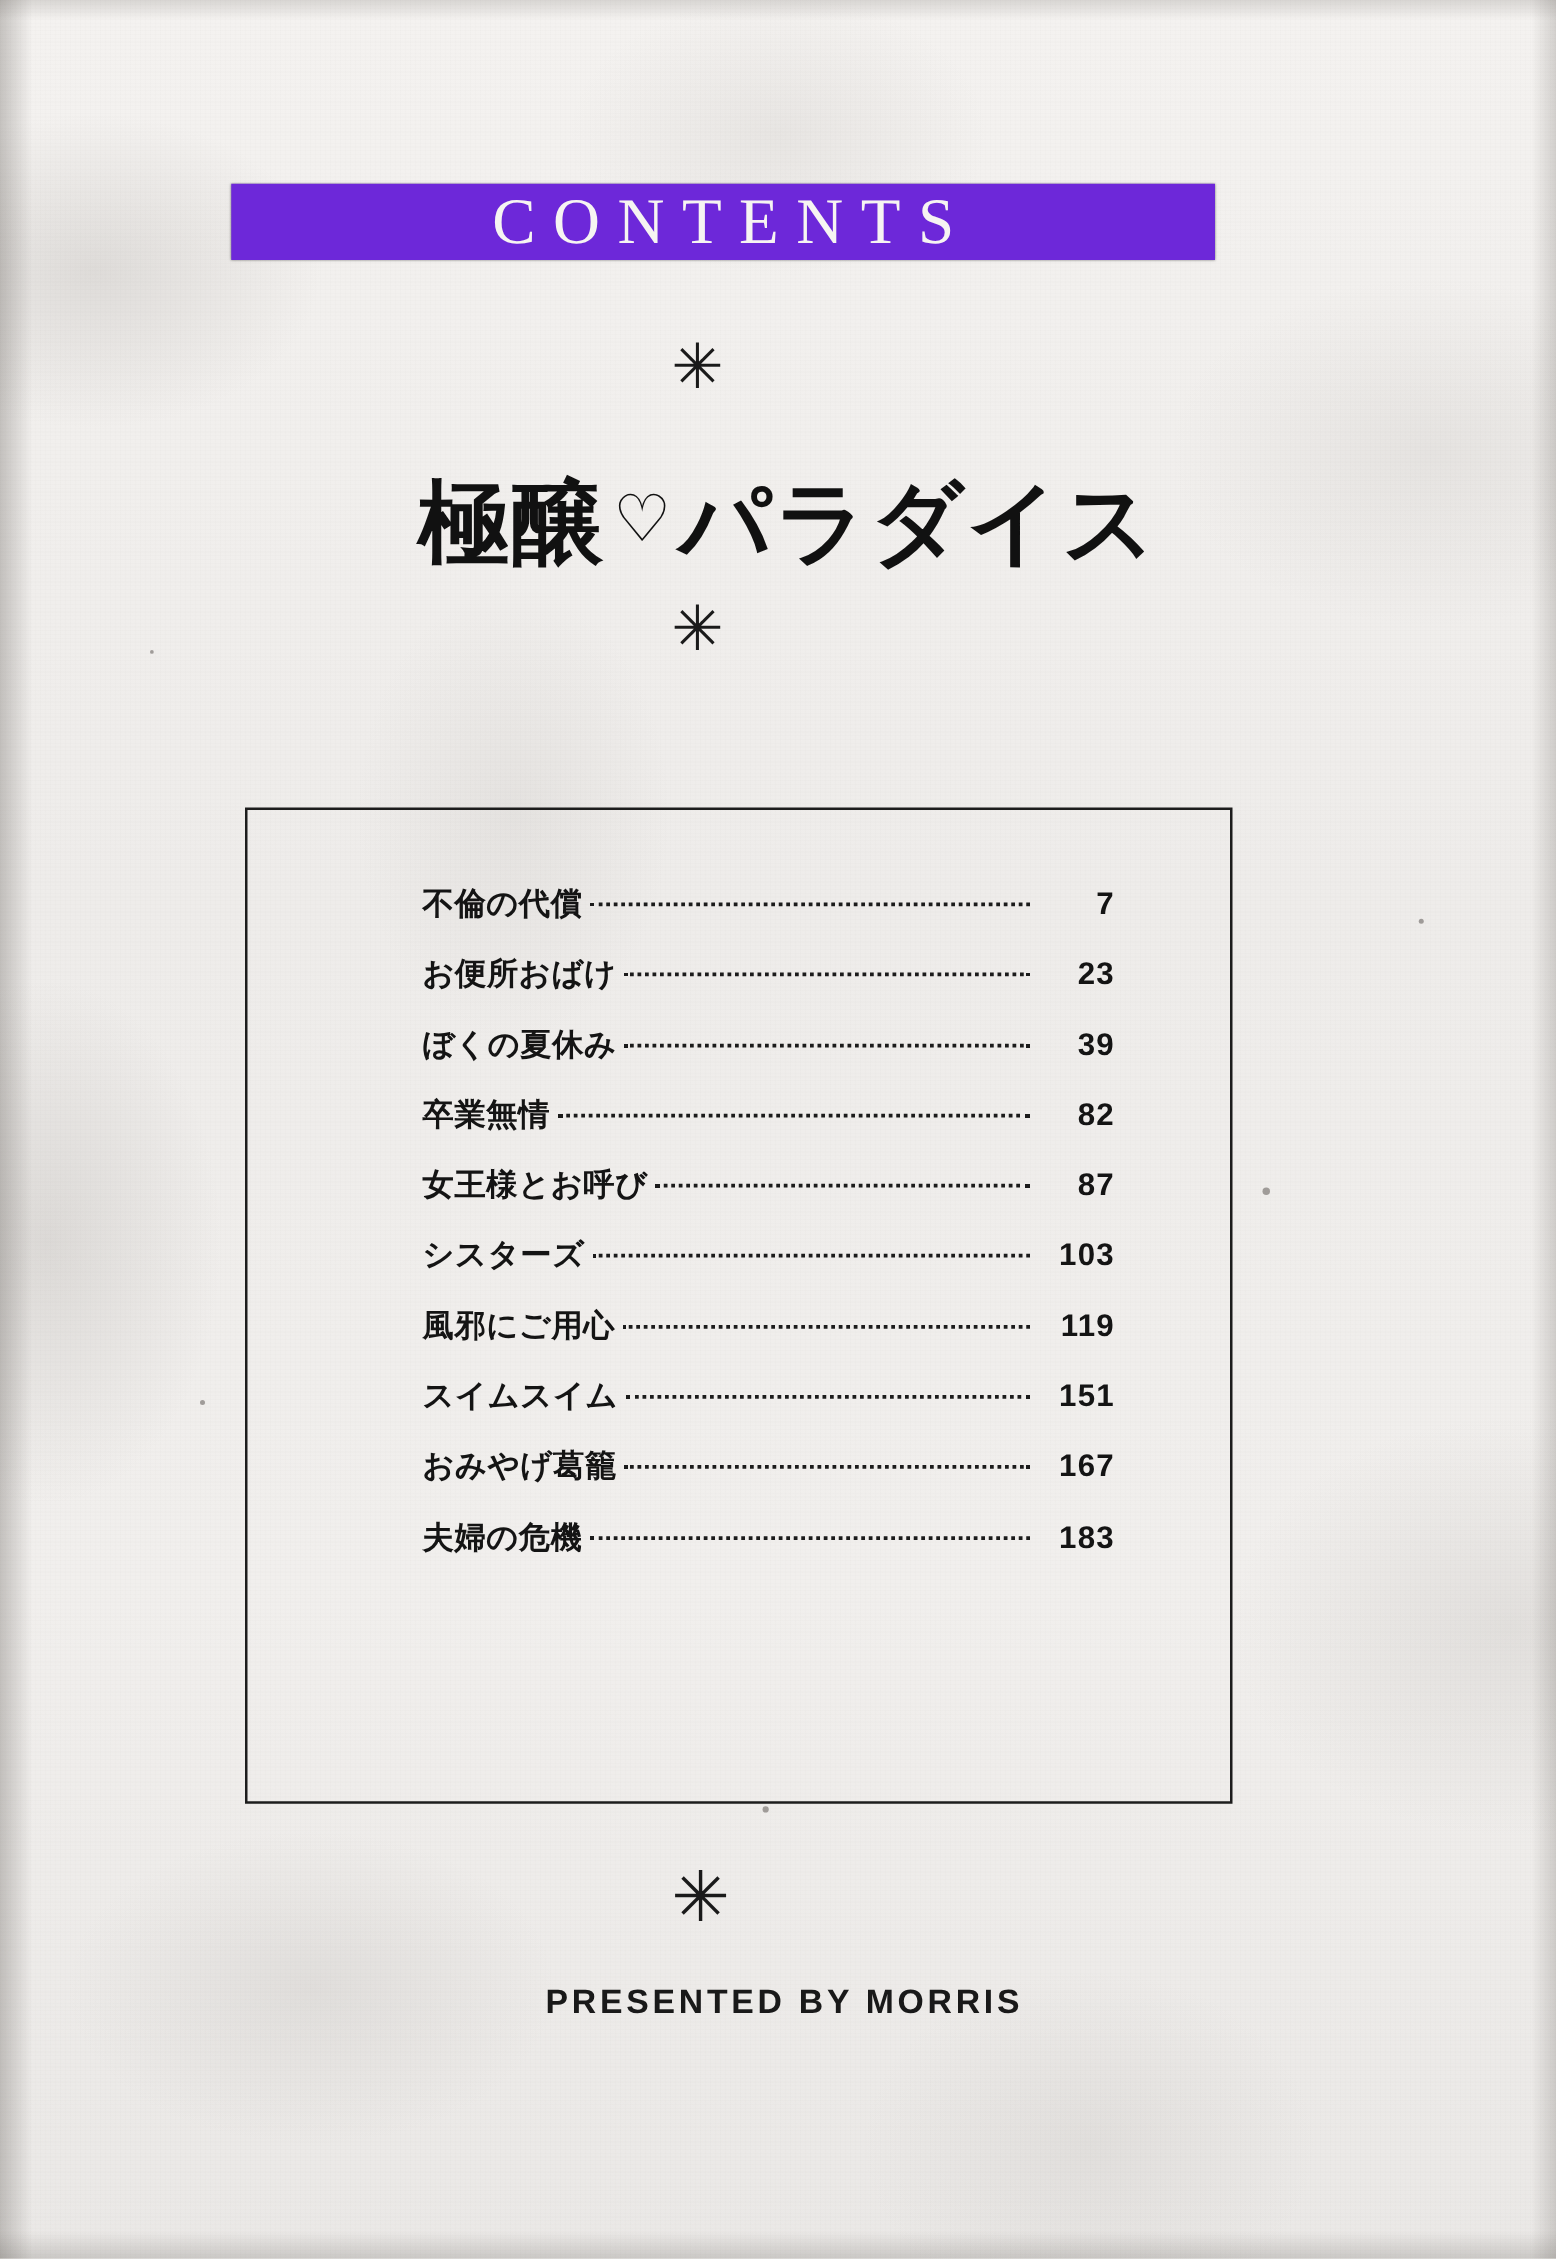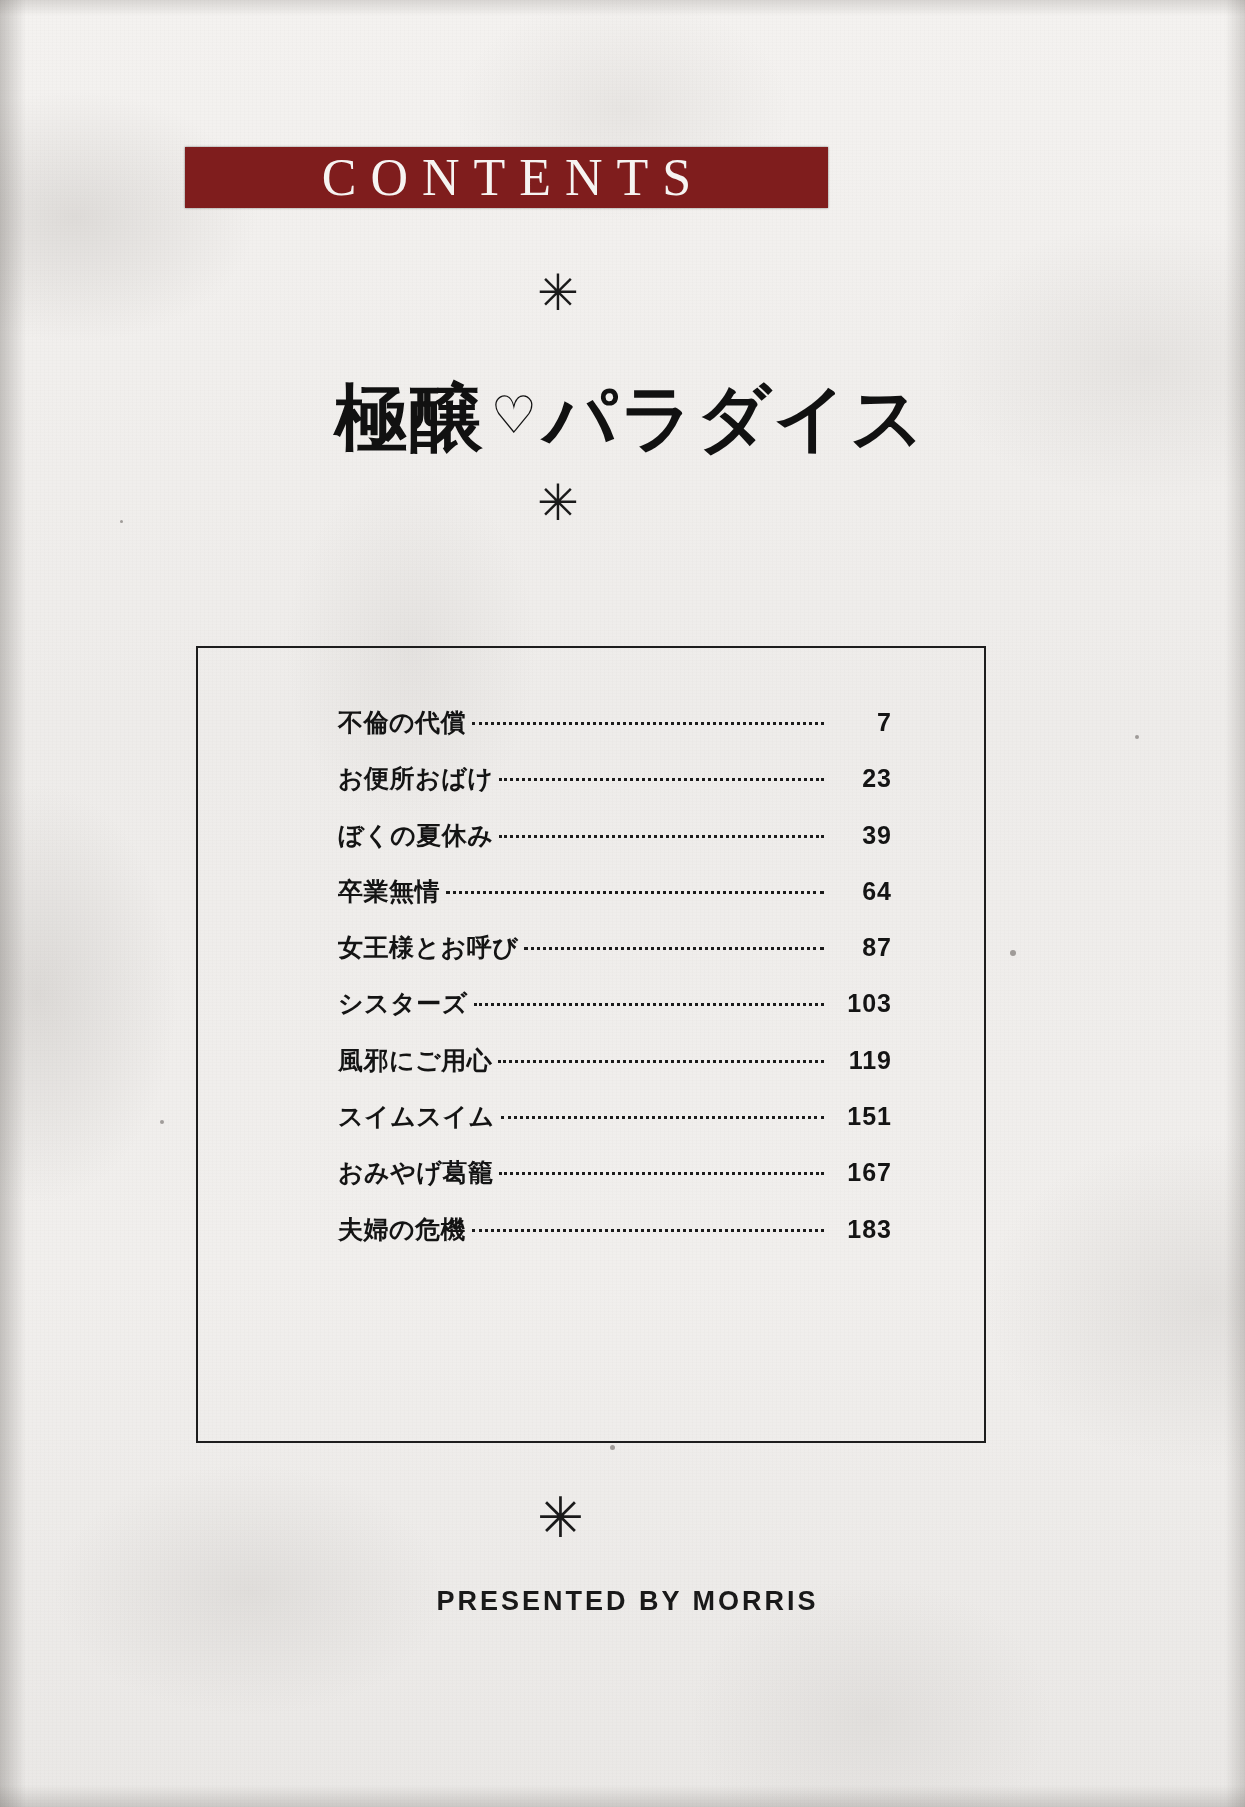--- a/index.html
+++ b/index.html
@@ -43,23 +43,23 @@
   .content {
     position: absolute;
     inset: 0;
   }
 
   
   .banner {
     position: absolute;
     left: 185px;
     top: 147px;
-    width: 643px;
+    width: 787px;
     height: 61px;
-    background: #7f1d1d;
+    background: #6d28d9;
     display: flex;
     align-items: center;
     justify-content: center;
     box-shadow: 0 0 2px rgba(0,0,0,0.5);
   }
   .banner-text {
     color: #f6f4f2;
     font-family: "Liberation Serif", serif;
     font-size: 52px;
     letter-spacing: 14px;
@@ -233,21 +233,21 @@
       <span class="toc-page">23</span>
     </div>
     <div class="toc-row">
       <span class="toc-title">ぼくの夏休み</span>
       <span class="toc-dots"></span>
       <span class="toc-page">39</span>
     </div>
     <div class="toc-row">
       <span class="toc-title">卒業無情</span>
       <span class="toc-dots"></span>
-      <span class="toc-page">64</span>
+      <span class="toc-page">82</span>
     </div>
     <div class="toc-row">
       <span class="toc-title">女王様とお呼び</span>
       <span class="toc-dots"></span>
       <span class="toc-page">87</span>
     </div>
     <div class="toc-row">
       <span class="toc-title">シスターズ</span>
       <span class="toc-dots"></span>
       <span class="toc-page">103</span>

